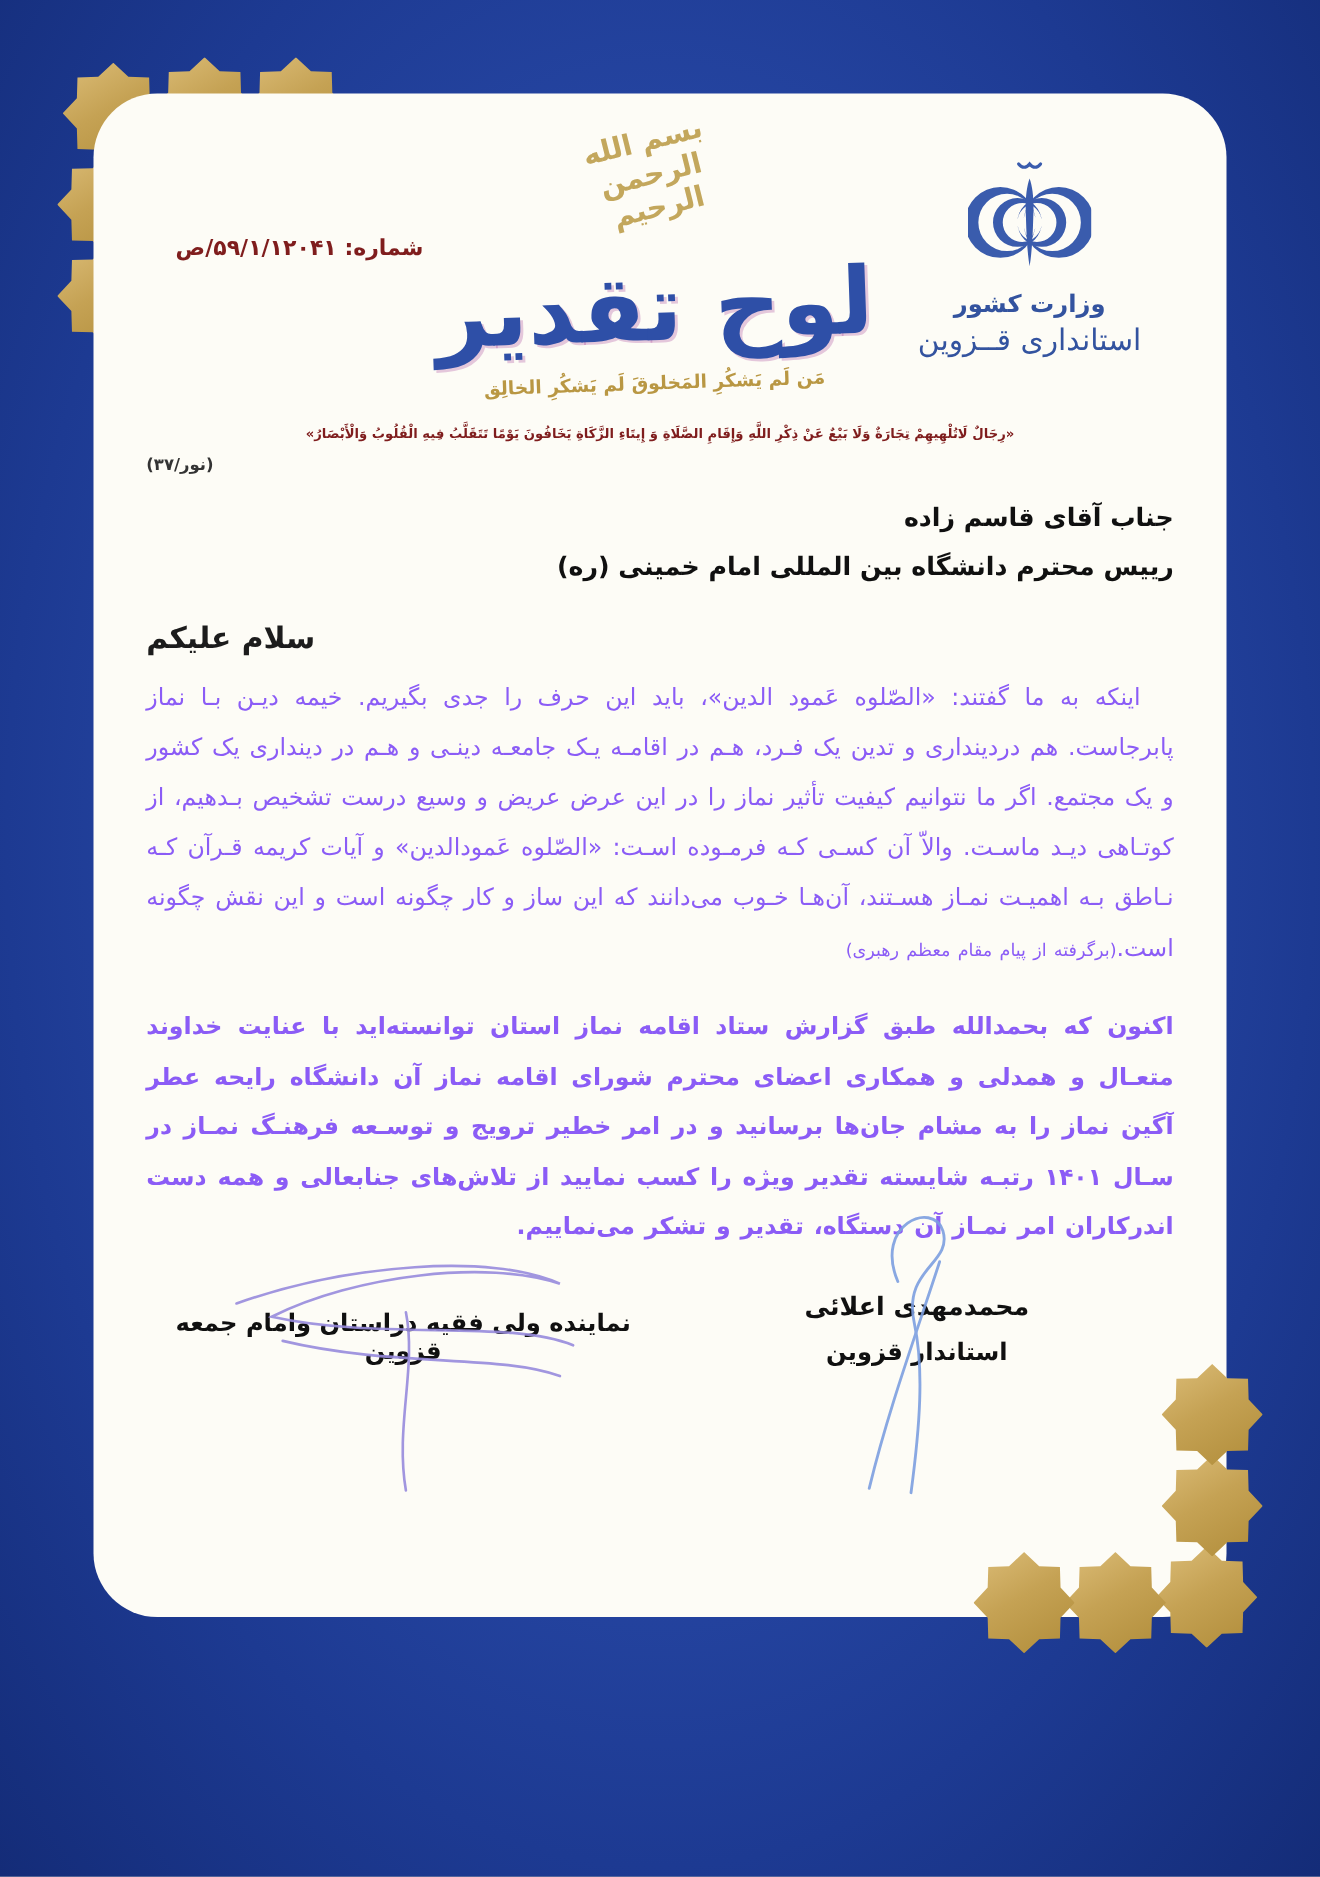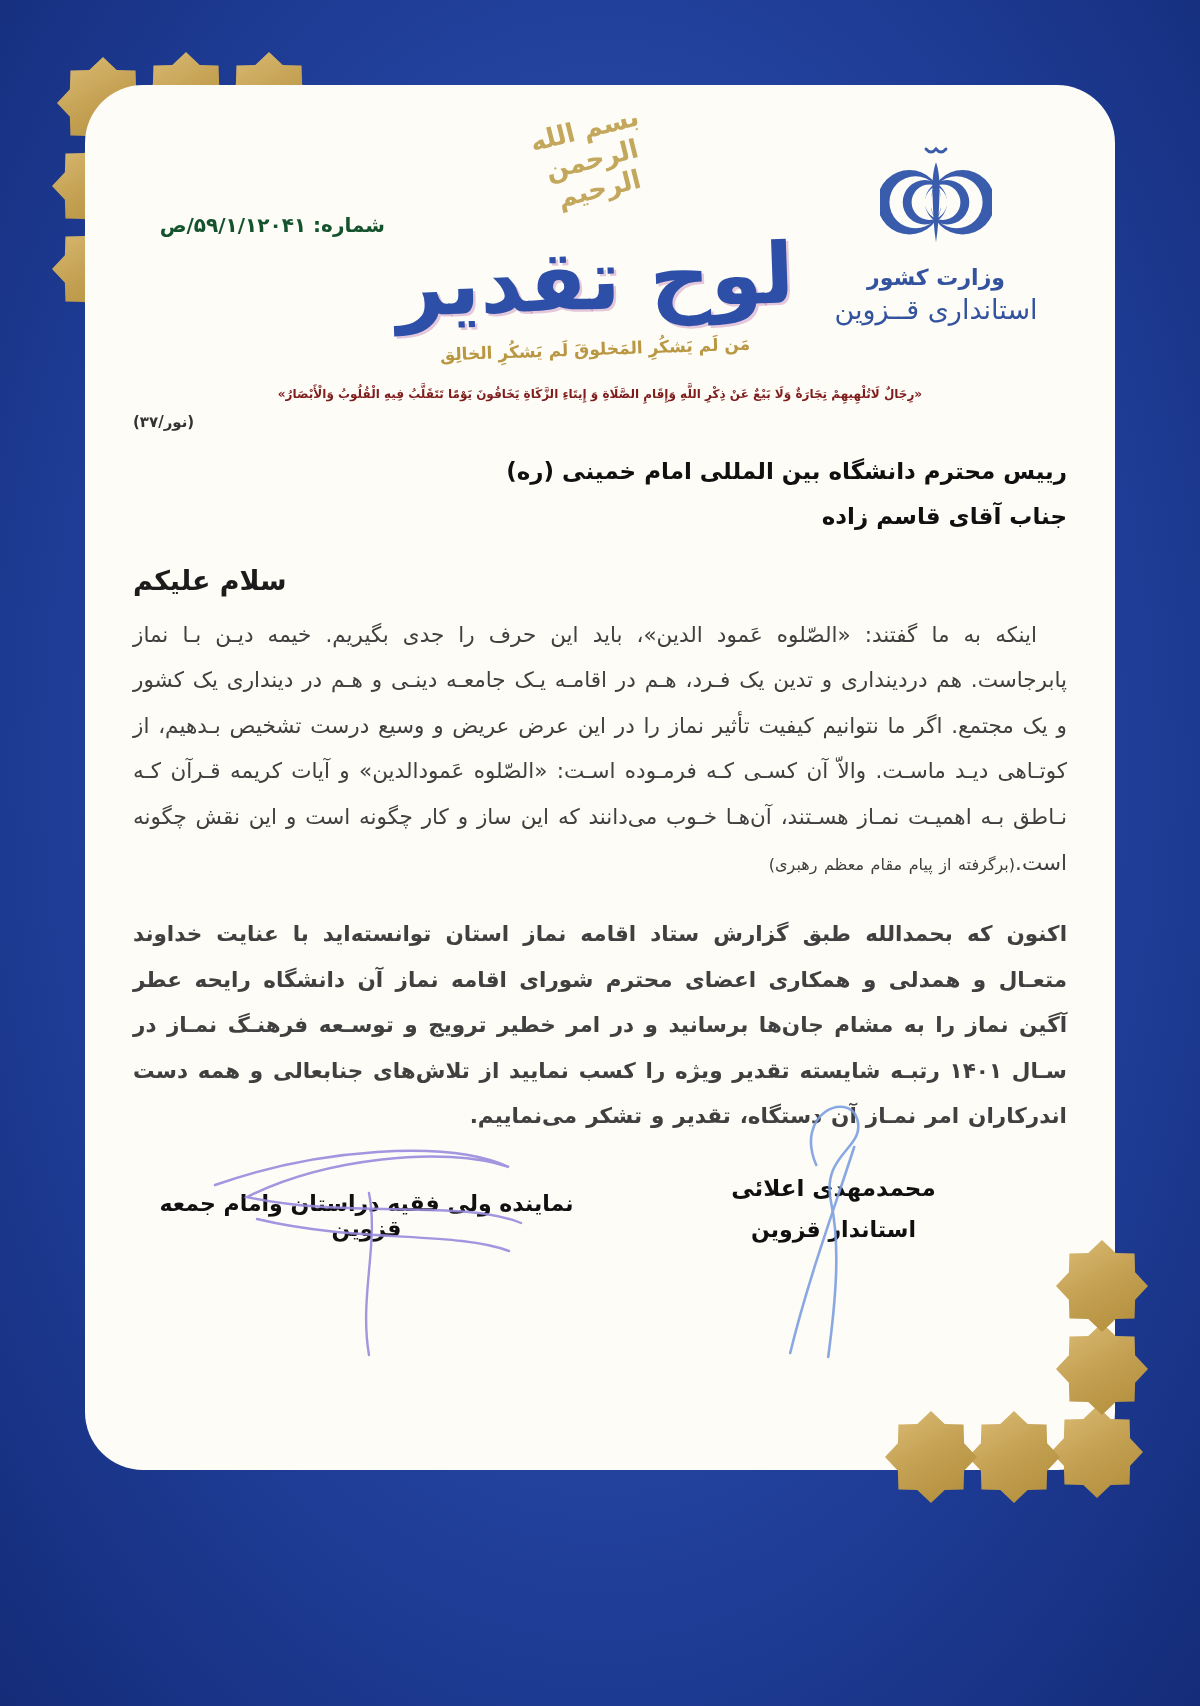--- a/index.html
+++ b/index.html
@@ -25,21 +25,21 @@
   .tl1{left:57px;top:57px;} .tl2{left:140px;top:52px;} .tl3{left:223px;top:52px;}
   .tl4{left:52px;top:140px;} .tl5{left:52px;top:223px;}
   .br1{left:1051px;top:1406px;} .br2{left:968px;top:1411px;} .br3{left:885px;top:1411px;}
   .br4{left:1056px;top:1323px;} .br5{left:1056px;top:1240px;}
 
   
   .header{display:flex; direction:rtl; padding-top:24px;}
   .emblem-col{width:262px; text-align:center; padding-top:30px; color:#33539f;}
   .center-col{flex:1; text-align:center;}
   .meta-col{width:252px; padding-top:96px; text-align:right; direction:rtl;
-            font-size:20px; font-weight:bold; color:#14532d; line-height:2.0;}
+            font-size:20px; font-weight:bold; color:#7f1d1d; line-height:2.0;}
   .bismillah{
     width:124px; height:118px; margin:4px auto 0 auto; color:#bfa050; opacity:.92;
     font-weight:bold; font-size:26px; line-height:1.18; transform:rotate(-14deg);
     direction:rtl; overflow:hidden;
   }
   .cert-title{
     font-size:84px; font-weight:bold; color:#2e4fa7; letter-spacing:2px;
     transform:rotate(-2deg); margin-top:0px; direction:rtl;
     text-shadow:2.5px 2.5px 0 rgba(165,60,150,.28);
   }
@@ -50,21 +50,21 @@
 
   
   .verse{margin-top:28px; text-align:center; direction:rtl;
          font-size:12px; font-weight:bold; color:#7f1d1d;}
   .verse-ref{text-align:left; font-size:15px; font-weight:bold; color:#333; margin-top:12px;}
   .recipient{direction:rtl; text-align:right; margin-top:18px; font-weight:bold;
              font-size:23px; line-height:1.95; color:#101010;}
   .salutation{direction:rtl; text-align:left; margin-top:26px; font-size:27px;
               font-weight:bold; color:#1c1c1c;}
   .body-text{direction:rtl; text-align:justify; font-size:21.5px; line-height:2.12;
-             color:#404040; margin-top:16px; word-spacing:1.5px;}
+             color:#8b5cf6; margin-top:16px; word-spacing:1.5px;}
   .indent{text-indent:30px;}
   .attribution{font-size:16px;}
   .p2{margin-top:26px;font-weight:bold;}
   .p3{margin-top:2px; white-space:pre-line;}
 
   
   .sig-row{display:flex; direction:rtl; margin-top:36px;}
   .sig{width:50%; text-align:center; position:relative; direction:rtl;}
   .sig-name{font-size:23px; font-weight:bold; color:#101010;}
   .sig-title{font-size:22px; font-weight:bold; color:#101010; margin-top:16px;}
@@ -122,22 +122,22 @@
           <span>شماره:</span>
           <span>۵۹/۱/۱۲۰۴۱/ص</span>
         </div>
       </div>
     </div>
 
     <div class="verse">«رِجَالٌ لَاتُلْهِيهِمْ تِجَارَةٌ وَلَا بَيْعٌ عَنْ ذِكْرِ اللَّهِ وَإِقَامِ الصَّلَاةِ وَ إِيتَاءِ الزَّكَاةِ يَخَافُونَ يَوْمًا تَتَقَلَّبُ فِيهِ الْقُلُوبُ وَالْأَبْصَارُ»</div>
     <div class="verse-ref">(نور/۳۷)</div>
 
     <div class="recipient">
+      <div>جناب آقای قاسم زاده</div>
       <div>رییس محترم دانشگاه بین المللی امام خمینی (ره)</div>
-      <div>جناب آقای قاسم زاده</div>
     </div>
 
     <div class="salutation">سلام علیکم</div>
 
     <p class="body-text indent"><span>اینکه به ما گفتند: «الصّلوه عَمود الدین»، باید این حرف را جدی بگیریم. خیمه دیـن بـا نماز پابرجاست. هم دردینداری و تدین یک فـرد، هـم در اقامـه یـک جامعـه دینـی و هـم در دینداری یک کشور و یک مجتمع. اگر ما نتوانیم کیفیت تأثیر نماز را در این عرض عریض و وسیع درست تشخیص بـدهیم، از کوتـاهی دیـد ماسـت. والاّ آن کسـی کـه فرمـوده اسـت: «الصّلوه عَمودالدین» و آیات کریمه قـرآن کـه نـاطق بـه اهمیـت نمـاز هسـتند، آن‌هـا خـوب می‌دانند که این ساز و کار چگونه است و این نقش چگونه است.</span><span class="attribution">(برگرفته از پیام مقام معظم رهبری)</span></p>
 
     <p class="body-text p2">اکنون که بحمدالله طبق گزارش ستاد اقامه نماز استان توانسته‌اید با عنایت خداوند متعـال و همدلی و همکاری اعضای محترم شورای اقامه نماز آن دانشگاه رایحه عطر آگین نماز را به مشام جان‌ها برسانید و در امر خطیر ترویج و توسـعه فرهنـگ نمـاز در سـال ۱۴۰۱ رتبـه شایسته تقدیر ویژه را کسب نمایید از تلاش‌های جنابعالی و همه دست اندرکاران امر نمـاز آن دستگاه، تقدیر و تشکر می‌نماییم.</p>
 
 
     <div class="sig-row">

